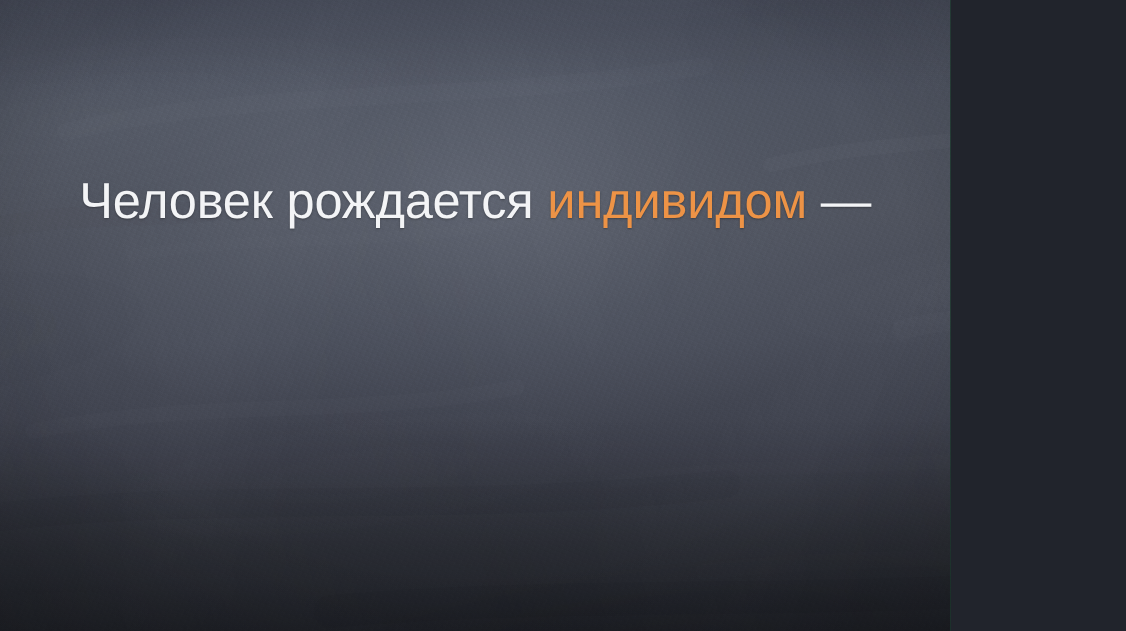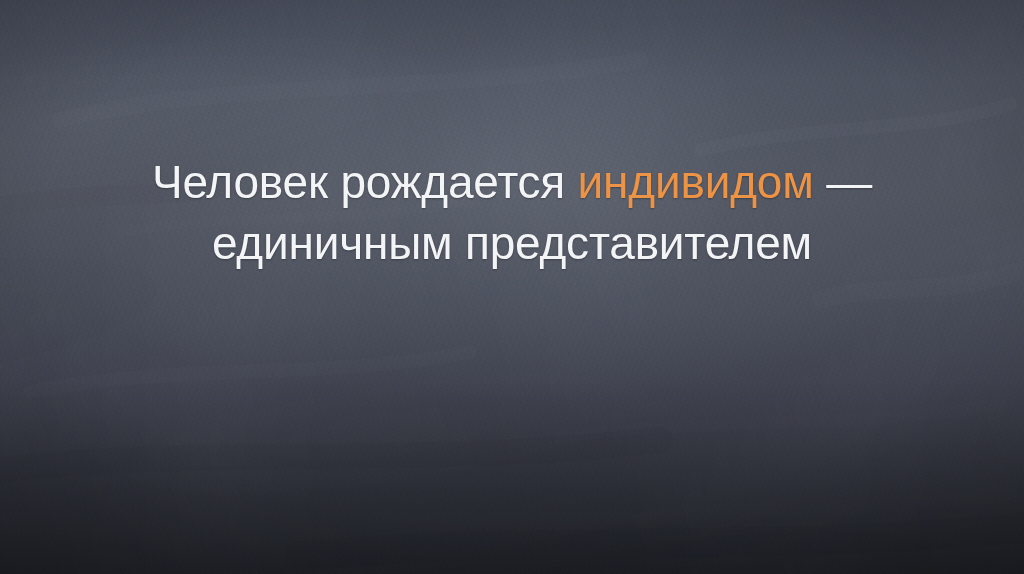--- a/index.html
+++ b/index.html
@@ -4,21 +4,21 @@
 <title>Slide</title>
 <style>
   html, body {
     margin: 0;
     padding: 0;
     background: #21242c;
   }
 
   .slide {
     position: relative;
-    width: 1024px;
+    width: 864px;
     height: 574px;
     overflow: hidden;
     background-color: #14532d;
     font-family: "Liberation Sans", "DejaVu Sans", sans-serif;
     -webkit-font-smoothing: antialiased;
   }
 
   
   .board-base {
     position: absolute;
@@ -185,18 +185,17 @@
       <path d="M 0 206 C 90 190, 160 200, 230 186" stroke-width="20" opacity="0.030"></path>
     </g>
   </svg>
 
   <div class="vignette"></div>
 
   <div class="quote-block">
 
     <div class="quote-line"><span>Человек рождается </span><span class="word-accent">индивидом</span><span class="dash"> —</span></div>
 
-    <div class="quote-line">единичным представителем</div>
 
 
   </div>
 
 </div>
 
 </body></html>

